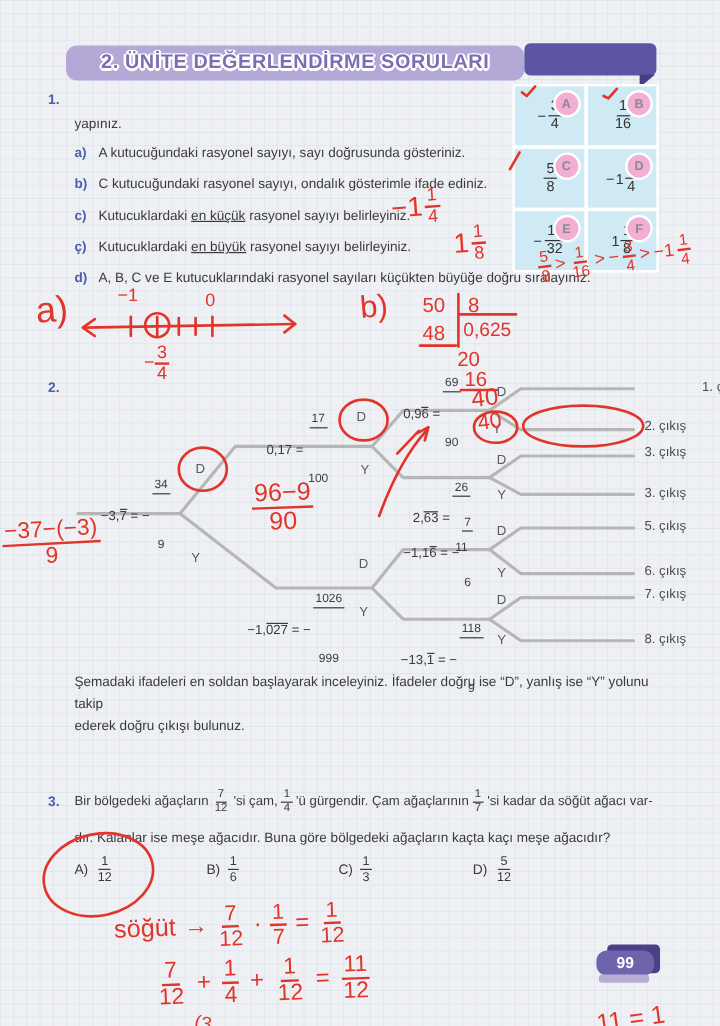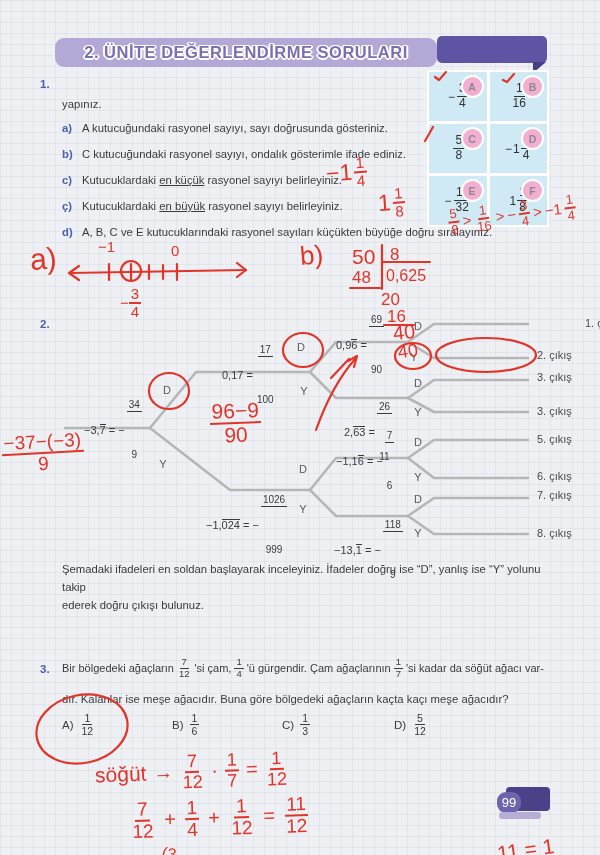--- a/index.html
+++ b/index.html
@@ -50,22 +50,22 @@
   .opt{display:inline-flex;align-items:center;gap:6px;font-size:11.5px;}
   .opt .frac{font-size:10.5px;}
   
   .hand{color:#e2352a;white-space:nowrap;}
   .hfrac{display:inline-flex;flex-direction:column;align-items:center;line-height:1.05;color:#e2352a;}
   .hfrac .fn{border-bottom:2px solid #e2352a;padding:0 2px;}
   .hfrac .fd{padding:0 2px;}
   .handrow{display:inline-flex;align-items:center;color:#e2352a;}
   
   .badge-back{left:506px;top:787px;width:44px;height:24px;background:#4a4189;border-radius:4px;}
-  .badge-front{left:497px;top:792px;width:24px;height:21px;background:#6e64ad;border-radius:9px;
-    display:flex;align-items:center;justify-content:center;color:#fff;font-weight:normal;font-size:13px;}
+  .badge-front{left:497px;top:792px;width:48px;height:21px;background:#6e64ad;border-radius:9px;
+    display:flex;align-items:center;justify-content:center;color:#fff;font-weight:bold;font-size:13px;}
   .badge-strip{left:499px;top:812px;width:42px;height:7px;background:#b7aed6;border-radius:3px;}
 </style>
 </head>
 <body>
 
 <div class="page">
 
   <div class="abs banner-light">
     <span class="banner-title">2. ÜNİTE DEĞERLENDİRME SORULARI</span>
   </div>
@@ -235,21 +235,21 @@
       </span>
     </span>
   <span class="abs eq" style="left:336px;top:430px;">
       <span>−1,1<span class="rep">6</span> = −</span>
       <span class="frac">
         <span class="fn">7</span>
         <span class="fd">6</span>
       </span>
     </span>
   <span class="abs eq" style="left:206px;top:494px;">
-      <span>−1,<span class="rep">024</span> = −</span>
+      <span>−1,<span class="rep">027</span> = −</span>
       <span class="frac">
         <span class="fn">1026</span>
         <span class="fd">999</span>
       </span>
     </span>
   <span class="abs eq" style="left:334px;top:519px;">
       <span>−13,<span class="rep">1</span> = −</span>
       <span class="frac">
         <span class="fn">118</span>
         <span class="fd">9</span>
@@ -363,21 +363,21 @@
   <div class="abs hand" style="left:171px;top:242px;font-size:15px;">0</div>
   <div class="abs handrow" style="left:120px;top:286px;font-size:15px;">
     <span>−</span>
     <span class="hfrac">
         <span class="fn">3</span>
         <span class="fd">4</span>
       </span>
   </div>
 
   <div class="abs hand" style="left:300px;top:240px;font-size:26px;transform:rotate(-5deg);">b)</div>
-  <div class="abs hand" style="left:352px;top:245px;font-size:21px;">50</div>
+  <div class="abs hand" style="left:352px;top:245px;font-size:17px;">50</div>
   <div class="abs hand" style="left:390px;top:245px;font-size:17px;">8</div>
   <div class="abs hand" style="left:352px;top:268px;font-size:17px;">48</div>
   <div class="abs hand" style="left:386px;top:267px;font-size:16px;">0,625</div>
   <div class="abs hand" style="left:381px;top:290px;font-size:17px;">20</div>
   <div class="abs hand" style="left:387px;top:307px;font-size:17px;">16</div>
   <div class="abs hand" style="left:393px;top:321px;font-size:20px;transform:rotate(-6deg);">40</div>
   <div class="abs hand" style="left:398px;top:341px;font-size:18px;transform:rotate(-8deg);">40</div>
 
   <div class="abs handrow" style="left:326px;top:156px;transform:rotate(-4deg);gap:2px;">
     <span style="font-size:23px;">−1</span>

